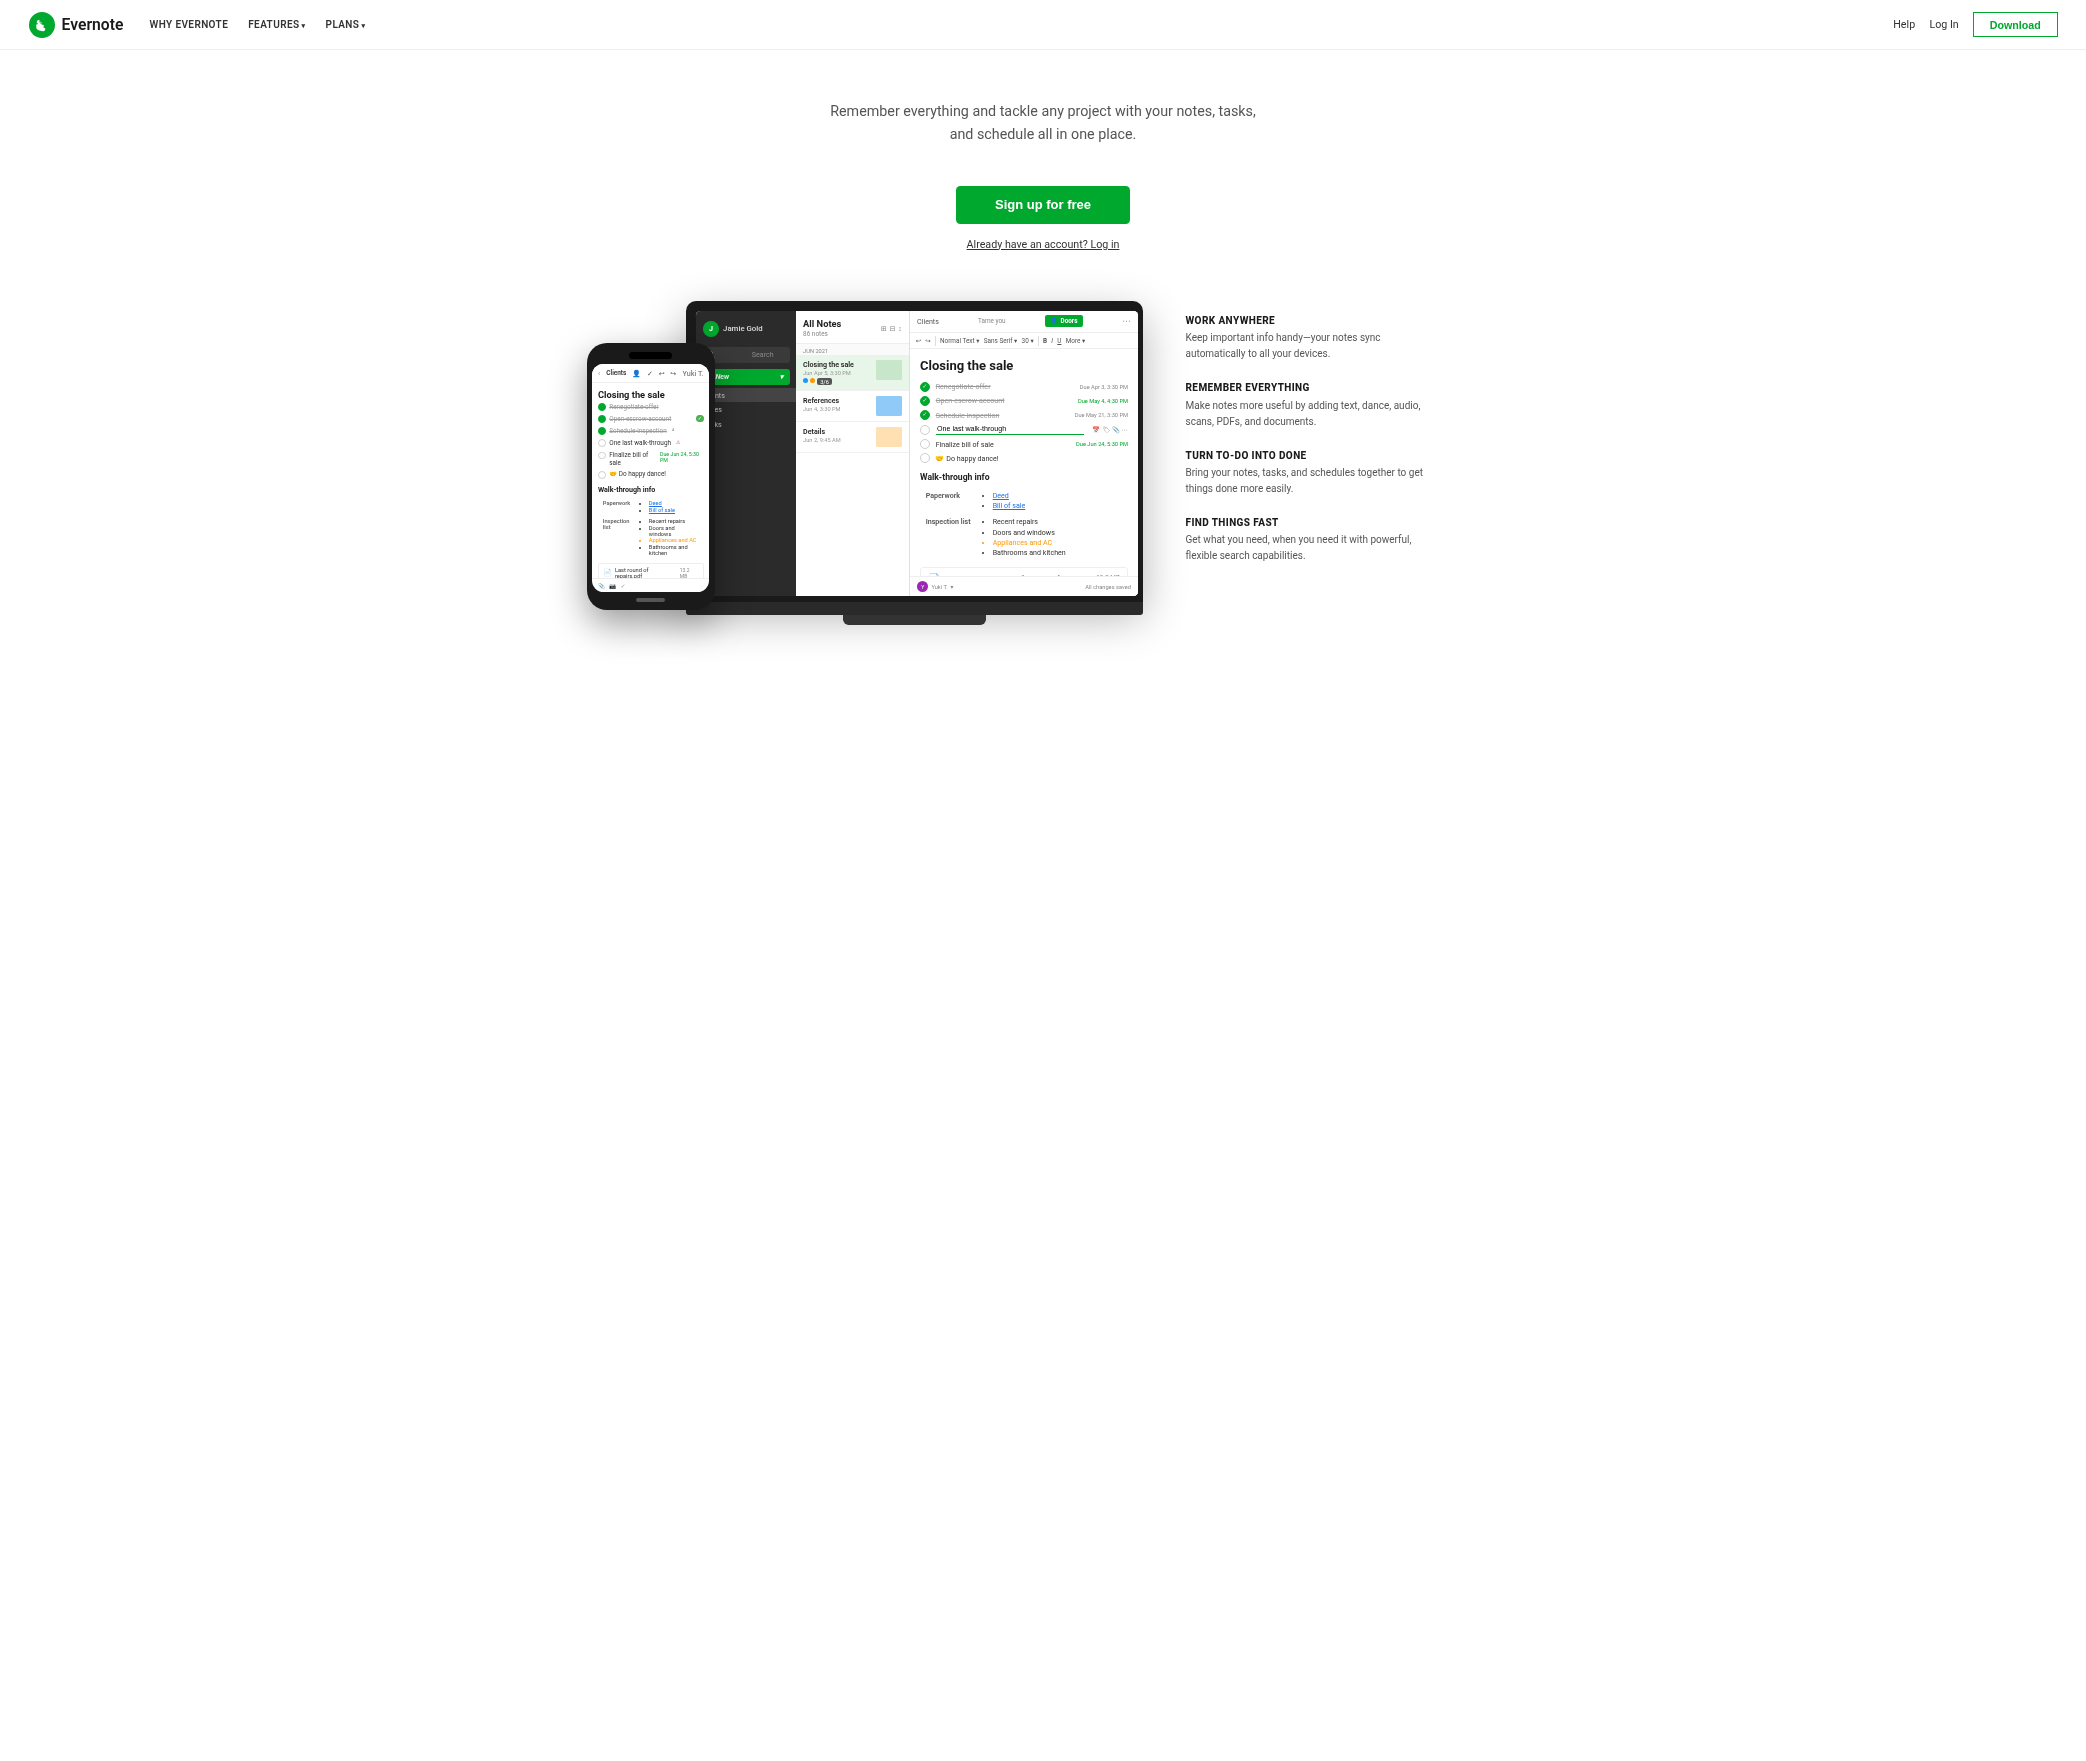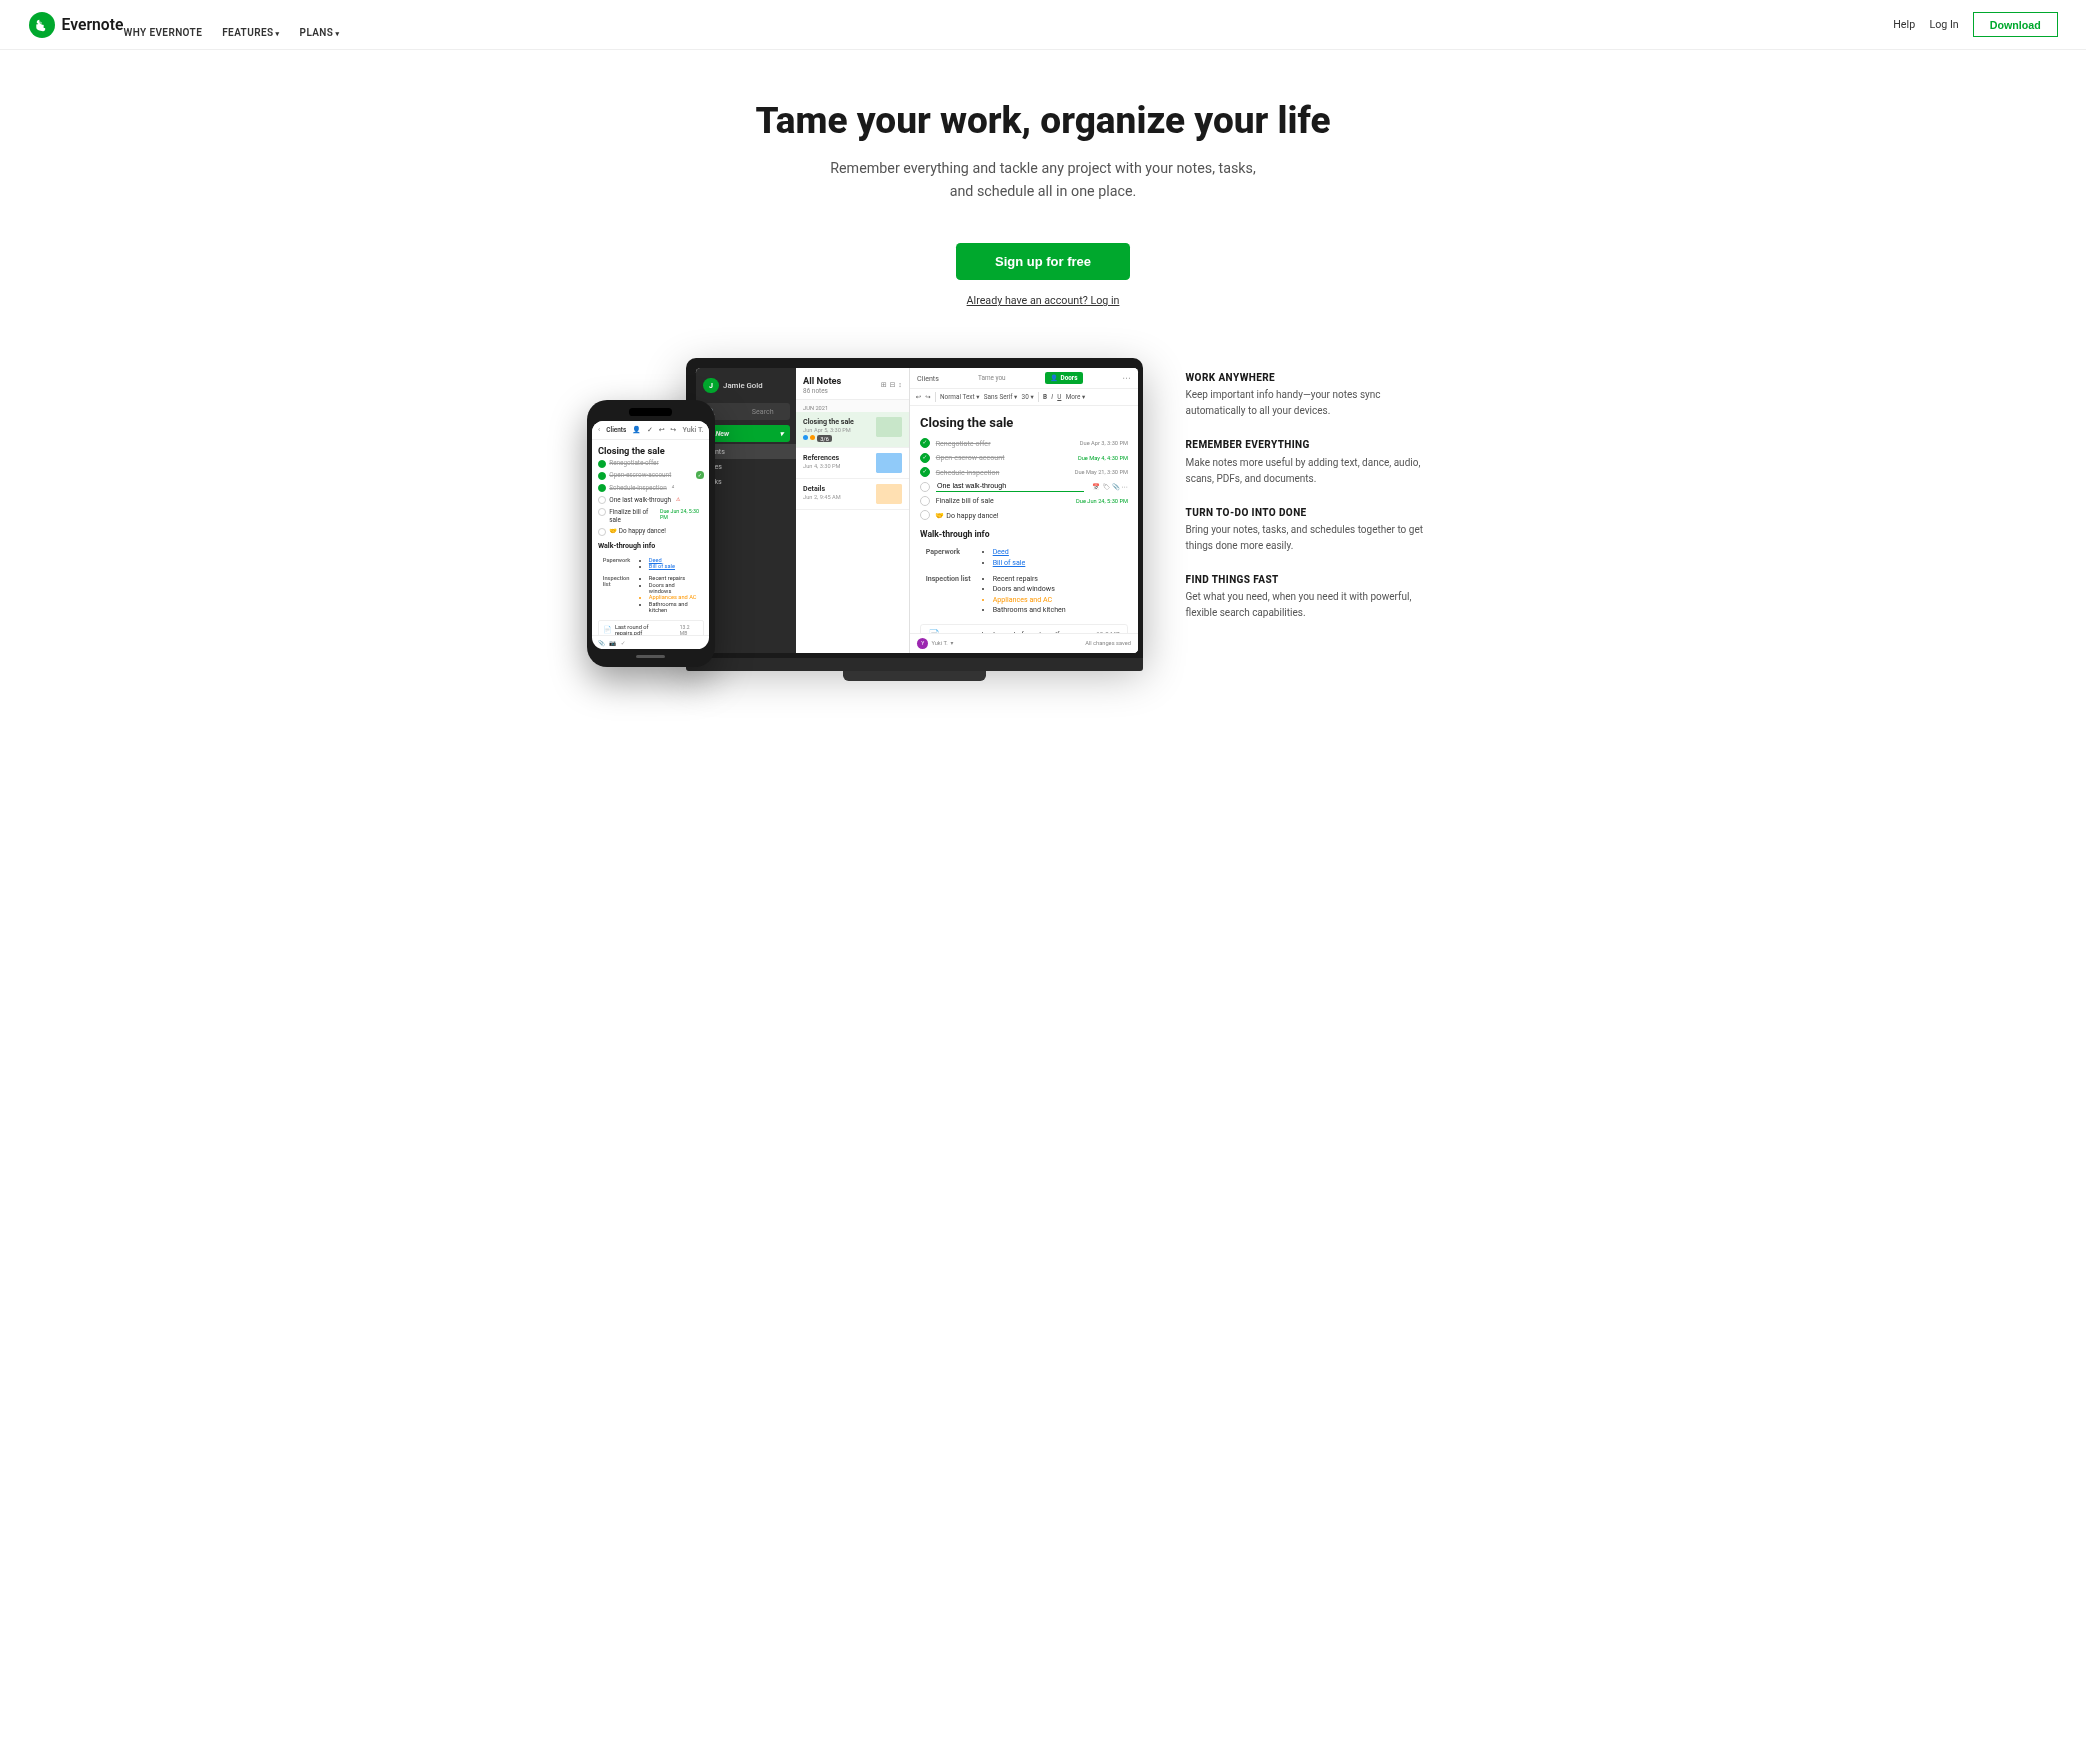--- a/index.html
+++ b/index.html
@@ -3,21 +3,21 @@
   <meta charset="utf-8">
   <style>
     * { margin: 0; padding: 0; box-sizing: border-box; }
     body { font-family: -apple-system, BlinkMacSystemFont, 'Segoe UI', Roboto, sans-serif; background: #fff; color: #333; }
 
     
     nav {
       display: flex; align-items: center; justify-content: space-between;
       padding: 0 28.5px; height: 50px; border-bottom: 0.7px solid #eee;
     }
-    .nav-left { display: flex; align-items: flex-end; }
+    .nav-left { display: flex; align-items: center; gap: 26px; }
     .logo { display: flex; align-items: center; gap: 7.1px; }
     .logo-icon { width: 26px; height: 26px; }
     .logo-text { font-size: 15.7px; font-weight: 600; color: #1a1a1a; }
     .nav-links { display: flex; gap: 20px; }
     .nav-link { font-size: 10px; font-weight: 600; color: #333; text-transform: uppercase; letter-spacing: 0.4px; cursor: pointer; }
     .nav-link-arrow::after { content: ' ▾'; font-size: 7.1px; }
     .nav-right { display: flex; align-items: center; gap: 14.3px; }
     .nav-help { font-size: 10.7px; color: #333; cursor: pointer; }
     .nav-login { font-size: 10.7px; color: #333; cursor: pointer; }
     .nav-download {
@@ -268,21 +268,20 @@
     </div>
   </div>
   <div class="nav-right">
     <span class="nav-help">Help</span>
     <span class="nav-login">Log In</span>
     <button class="nav-download">Download</button>
   </div>
 </nav>
 
 <section class="hero">
-  <h1>Tame your work, organize your life</h1>
   <p>Remember everything and tackle any project with your notes, tasks, and schedule all in one place.</p>
   <br>
   <button class="btn-signup">Sign up for free</button>
   <br>
   <span class="hero-login">Already have an account? Log in</span>
 </section>
 
 <div class="devices-section">
   <div class="devices-wrapper">
 

